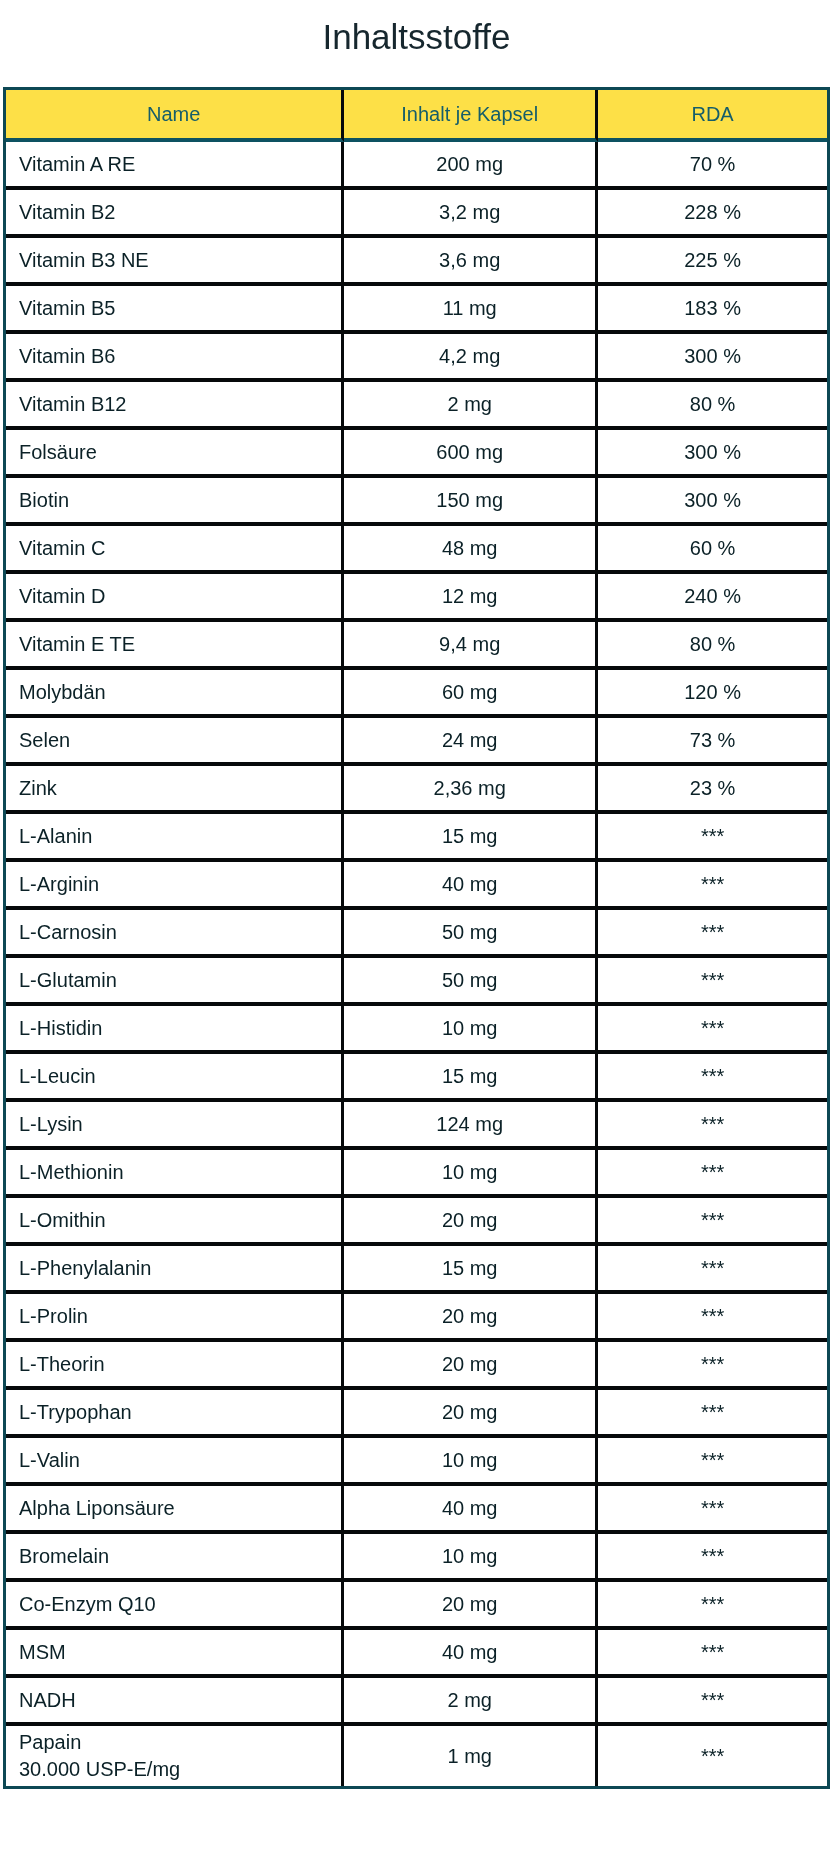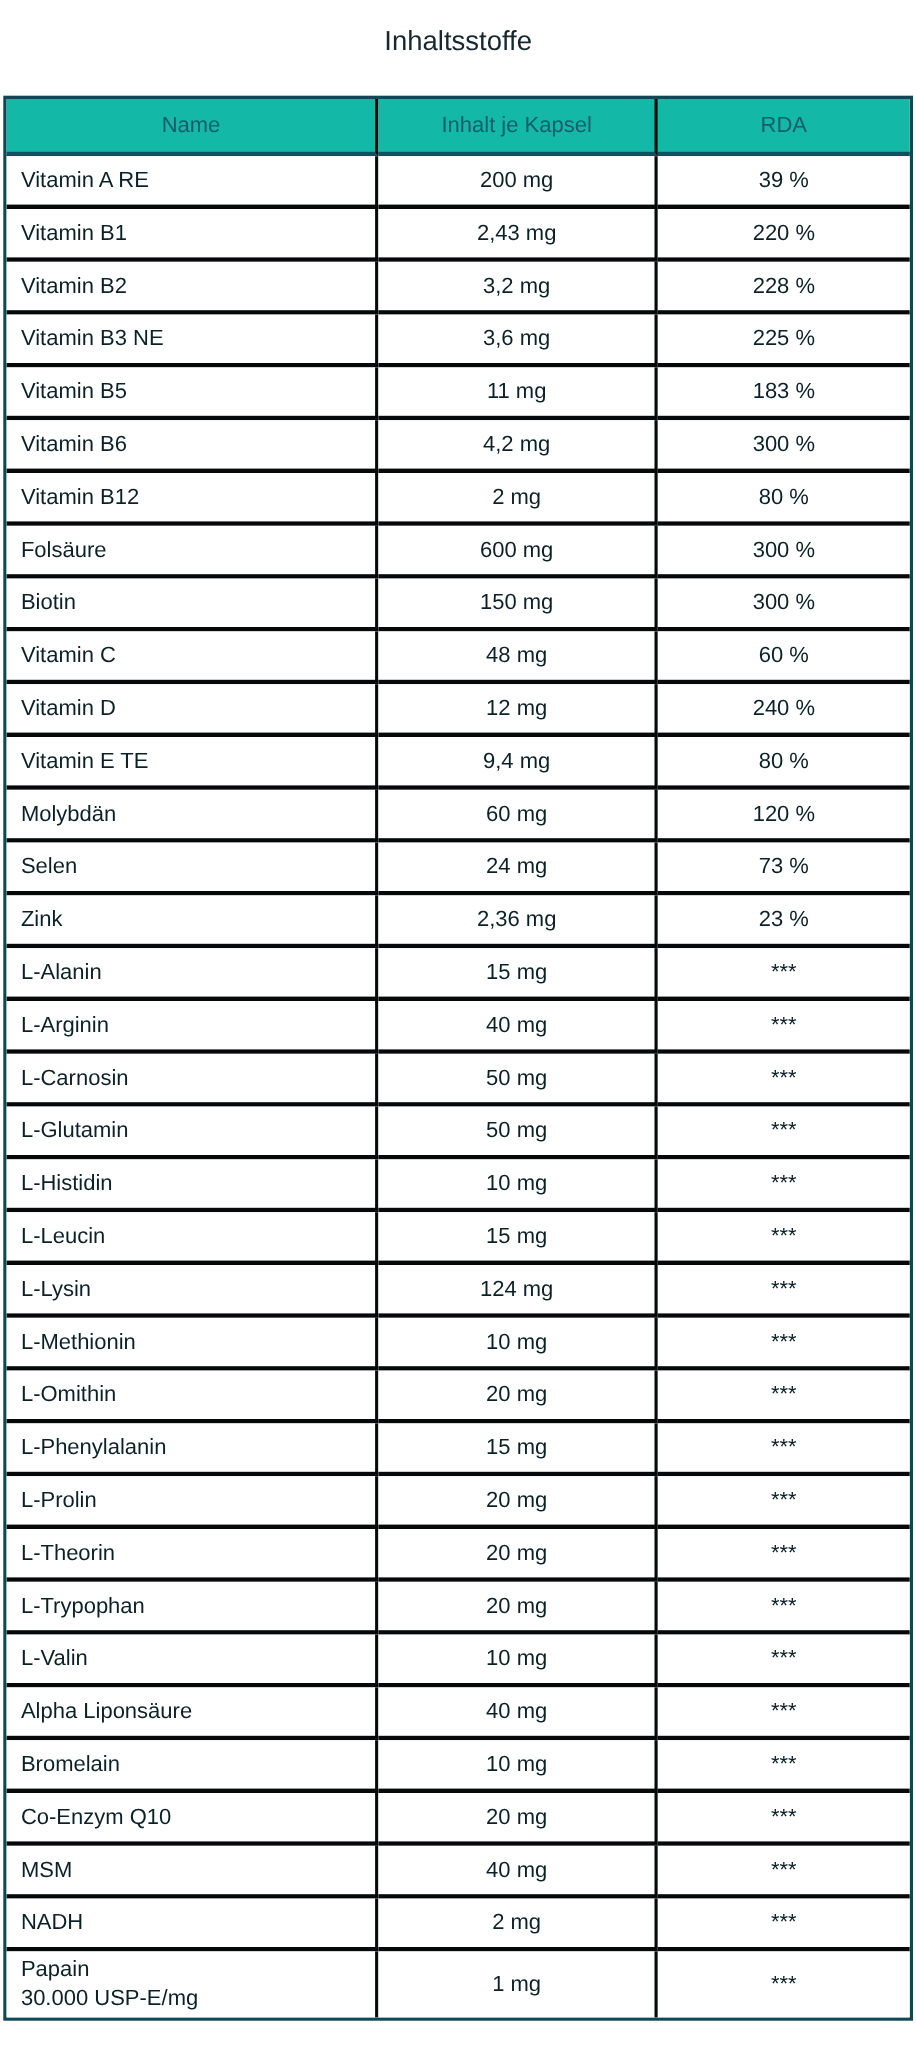--- a/index.html
+++ b/index.html
@@ -13,21 +13,21 @@
     min-height: 1875px;
     background: #ffffff;
     box-sizing: border-box;
   }
   .page-title {
     margin: 0;
     padding-top: 16px;
     height: 42px;
     line-height: 42px;
     text-align: center;
-    font-size: 25px;
+    font-size: 35px;
     font-weight: 400;
     color: #16272e;
   }
   table.ingredients {
     margin: 29px 0 0 3px;
     width: 827px;
     border-collapse: separate;
     border-spacing: 0;
     table-layout: fixed;
     border: 3px solid #0d4854;
@@ -36,21 +36,21 @@
   col.c-name   { width: 337px; }
   col.c-amount { width: 253px; }
   col.c-rda    { width: 228px; }
   th {
     height: 48px;
     font-size: 20px;
     font-weight: 400;
     color: #155d6a;
     text-align: center;
     border-bottom: 4px solid #0d5261;
-    background: #14b8a6;
+    background: #fde047;
     padding: 0;
   }
   th:not(:last-child),
   td:not(:last-child) {
     border-right: 3px solid #06090a;
   }
   td {
     height: 38px;
     font-size: 20px;
     color: #0b2127;
@@ -85,26 +85,21 @@
       <tr>
         <th>Name</th>
         <th>Inhalt je Kapsel</th>
         <th>RDA</th>
       </tr>
     </thead>
     <tbody>
         <tr>
           <td class="cell-name">Vitamin A RE</td>
           <td class="cell-amount">200 mg</td>
-          <td class="cell-rda">39 %</td>
-        </tr>
-        <tr>
-          <td class="cell-name">Vitamin B1</td>
-          <td class="cell-amount">2,43 mg</td>
-          <td class="cell-rda">220 %</td>
+          <td class="cell-rda">70 %</td>
         </tr>
         <tr>
           <td class="cell-name">Vitamin B2</td>
           <td class="cell-amount">3,2 mg</td>
           <td class="cell-rda">228 %</td>
         </tr>
         <tr>
           <td class="cell-name">Vitamin B3 NE</td>
           <td class="cell-amount">3,6 mg</td>
           <td class="cell-rda">225 %</td>

